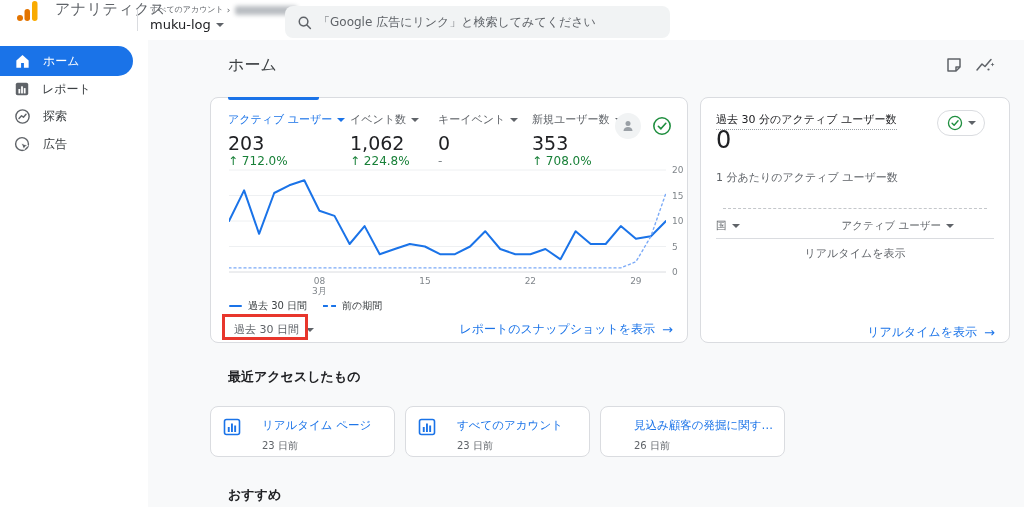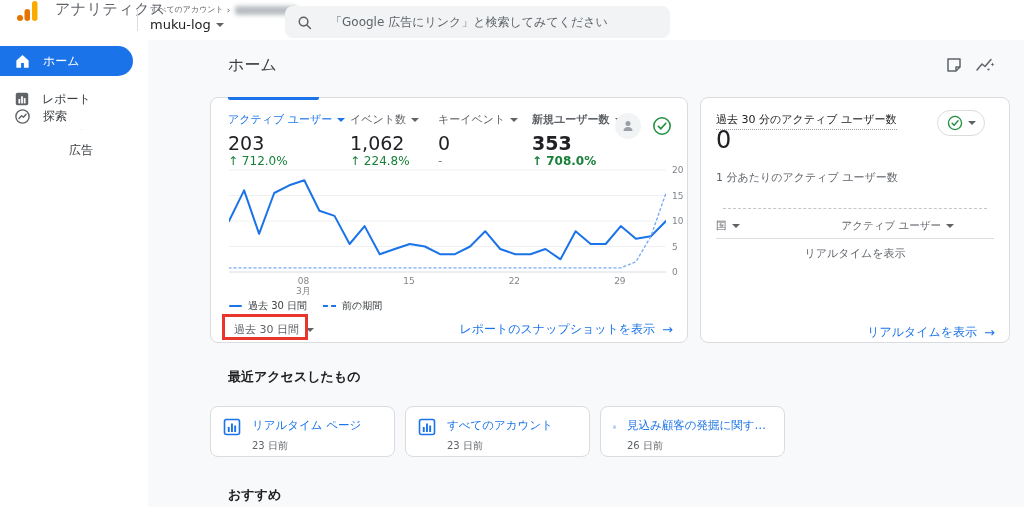--- a/index.html
+++ b/index.html
@@ -11,21 +11,21 @@
   .brand{position:absolute;left:16px;top:0;height:40px;display:flex;align-items:flex-start;gap:17px;}
   .brand-text{font-size:15px;color:#5f6368;letter-spacing:.5px;}
   .tb-divider{position:absolute;left:137px;top:9px;width:1px;height:22px;background:#dadce0;}
   .account{position:absolute;left:150px;top:4px;}
   .acct-top{display:flex;align-items:flex-end;gap:3px;font-size:8px;color:#5f6368;}
   .acct-chev{font-size:9px;color:#5f6368;}
   .blur-box{display:inline-block;width:62px;height:9px;border-radius:2px;background:#b9bdc2;filter:blur(2px);margin-left:2px;}
   .acct-name{display:flex;align-items:center;gap:5px;font-size:13px;font-weight:500;color:#202124;margin-top:2px;}
   .caret{width:0;height:0;border-left:4px solid transparent;border-right:4px solid transparent;border-top:4px solid #5f6368;display:inline-block;}
   .caret.blue{border-top-color:#1a73e8;}
-  .searchbar{position:absolute;left:285px;top:6px;width:385px;height:28px;background:#f1f3f4;border-radius:8px;display:flex;align-items:center;padding:16px 12px;gap:16px;}
+  .searchbar{position:absolute;left:285px;top:6px;width:385px;height:28px;background:#f1f3f4;border-radius:8px;display:flex;align-items:center;padding:16px 12px;gap:4px;}
   .searchbar input{flex:1;border:none;background:transparent;outline:none;font-size:12px;color:#202124;}
   .searchbar input::placeholder{color:#5f6368;}
 
   
   .sidebar{position:absolute;left:0;top:40px;width:148px;bottom:0;background:#fff;z-index:4;}
   .nav-item{position:absolute;left:0;width:148px;height:30px;display:flex;align-items:center;gap:12px;padding-left:14px;font-size:12px;color:#3c4043;cursor:pointer;}
   .nav-item.selected{width:133px;background:#1a73e8;color:#fff;border-radius:0 16px 16px 0;font-weight:500;}
 
   
   .main{position:absolute;left:148px;top:40px;right:0;bottom:0;background:#f8f9fa;}
@@ -46,21 +46,21 @@
   .metric .m-value{font-size:19px;color:#202124;margin-top:5px;}
   .metric .m-delta{font-size:12px;color:#188038;}
   .metric .m-delta.neutral{color:#80868b;}
   .badge{position:absolute;border-radius:50%;display:flex;align-items:center;justify-content:center;}
   .badge.sampling{left:404px;top:15px;width:26px;height:26px;background:#f1f3f4;}
   .badge.quality{left:441px;top:18px;width:20px;height:20px;background:#fff;}
 
   .chart-wrap{position:absolute;left:18px;top:71px;width:437px;height:104px;}
   .y-axis{position:absolute;left:461px;top:71px;width:18px;height:104px;}
   .ytick{position:absolute;font-size:9px;color:#80868b;line-height:10px;}
-  .x-axis{position:absolute;left:2px;top:178px;width:437px;height:20px;}
+  .x-axis{position:absolute;left:18px;top:178px;width:437px;height:20px;}
   .xtick{position:absolute;transform:translateX(-50%);font-size:9px;color:#80868b;text-align:center;line-height:10px;}
   .legend{position:absolute;left:18px;top:201px;display:flex;align-items:center;gap:16px;}
   .legend-item{display:flex;align-items:center;gap:6px;font-size:10px;color:#3c4043;}
   .swatch-solid{width:13px;height:2.5px;background:#1a73e8;border-radius:1px;}
   .swatch-dashed{width:13px;height:0;border-top:2.5px dashed #1a73e8;}
   .date-range{position:absolute;left:23px;top:224px;display:flex;align-items:center;gap:7px;font-size:11px;color:#5f6368;cursor:pointer;}
   .red-annotation{position:absolute;left:11px;top:216px;width:86px;height:26px;border:3px solid #e8362c;pointer-events:none;}
   .card-link{position:absolute;display:flex;align-items:center;gap:7px;font-size:12px;font-weight:500;color:#1a73e8;cursor:pointer;white-space:nowrap;}
   .snapshot-link{right:14px;top:223px;text-align:center;}
   .realtime-link{right:14px;top:226px;}
@@ -74,21 +74,21 @@
   .rt-divider{position:absolute;left:22px;right:22px;top:110px;border-top:1px dashed #c4c7cb;}
   .rt-col{position:absolute;top:121px;display:flex;align-items:center;gap:5px;font-size:10.5px;color:#5f6368;cursor:pointer;}
   .rt-col.left{left:15px;}
   .rt-col.right{right:55px;}
   .rt-head-line{position:absolute;left:15px;right:15px;top:140px;height:1px;background:#dadce0;}
   .rt-empty{position:absolute;left:0;right:0;top:148px;text-align:center;font-size:11px;color:#5f6368;}
 
   
   .recent-title{position:absolute;left:80px;top:328px;font-size:13px;font-weight:700;color:#202124;}
   .recent-cards{position:absolute;left:62px;top:366px;display:flex;gap:10px;}
-  .recent-card{width:185px;height:51px;background:#fff;border:1px solid #dadce0;border-radius:8px;display:flex;align-items:flex-start;padding:11px 12px;gap:11px;cursor:pointer;}
+  .recent-card{width:185px;height:51px;background:#fff;border:1px solid #dadce0;border-radius:8px;display:flex;align-items:flex-start;padding:11px 12px;gap:21px;cursor:pointer;}
   .rc-text .rc-title{font-size:11.5px;font-weight:500;color:#1a73e8;white-space:nowrap;overflow:hidden;text-overflow:ellipsis;max-width:145px;}
   .rc-text .rc-sub{font-size:10px;color:#5f6368;margin-top:6px;}
 
   .suggest-title{position:absolute;left:80px;top:446px;font-size:13px;font-weight:700;color:#202124;border-bottom:1px dashed #9aa0a6;padding-bottom:3px;}
 </style>
 </head>
 <body>
 
 <div class="screen">
 
@@ -122,37 +122,37 @@
     </div>
   </div>
 
   <div class="sidebar">
     <div class="nav-item selected" style="top:6px;">
       <svg width="17" height="17" viewBox="0 0 18 18">
         <path d="M9 2.2 2.5 8v7.5h5v-5h3v5h5V8z" fill="#fff"></path>
       </svg>
       <span>ホーム</span>
     </div>
-    <div class="nav-item" style="top:44px;">
+    <div class="nav-item" style="top:34px;">
       <svg width="16" height="16" viewBox="0 0 18 18">
         <rect x="2" y="2" width="14" height="14" rx="2" fill="#5f6368"></rect>
         <rect x="5" y="9" width="2" height="5" fill="#fff"></rect>
         <rect x="8" y="6" width="2" height="8" fill="#fff"></rect>
         <rect x="11" y="8" width="2" height="6" fill="#fff"></rect>
       </svg>
       <span>レポート</span>
     </div>
     <div class="nav-item" style="top:61px;">
       <svg width="17" height="17" viewBox="0 0 18 18">
         <circle cx="9" cy="9" r="7" fill="none" stroke="#5f6368" stroke-width="1.5"></circle>
         <polyline points="5.3,11 8,8.2 10,9.8 12.7,6.6" fill="none" stroke="#5f6368" stroke-width="1.5" stroke-linecap="round" stroke-linejoin="round"></polyline>
       </svg>
       <span>探索</span>
     </div>
-    <div class="nav-item" style="top:89px;flex-direction:column;">
+    <div class="nav-item" style="top:89px;">
       <svg width="17" height="17" viewBox="0 0 18 18">
         <circle cx="8.5" cy="8.5" r="6.8" fill="none" stroke="#5f6368" stroke-width="1.5"></circle>
         <path d="M7.5 7.5 l7.5 2.8 -3.2 1.2 -1.2 3.2 z" fill="#5f6368" stroke="#fff" stroke-width="1"></path>
       </svg>
       <span>広告</span>
     </div>
   </div>
 
   <div class="main">
     <div class="page-title">ホーム</div>
@@ -191,21 +191,21 @@
         <div class="m-delta">↑ 224.8%</div>
       </div>
       <div class="metric" style="left:227px;">
         <div class="m-label">
           <span>キーイベント</span>
             <span class="caret"></span>
         </div>
         <div class="m-value">0</div>
         <div class="m-delta neutral">-</div>
       </div>
-      <div class="metric" style="left:321px;font-weight:bold;">
+      <div class="metric" style="left:321px;">
         <div class="m-label">
           <span>新規ユーザー数</span>
             <span class="caret"></span>
         </div>
         <div class="m-value">353</div>
         <div class="m-delta">↑ 708.0%</div>
       </div>
 
       <div class="badge sampling">
         <svg width="14" height="14" viewBox="0 0 14 14">

